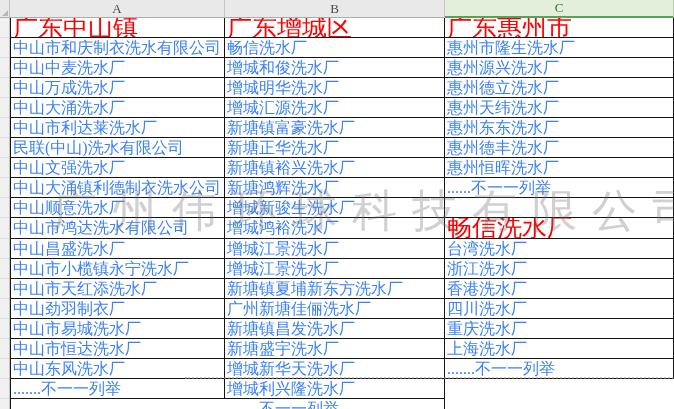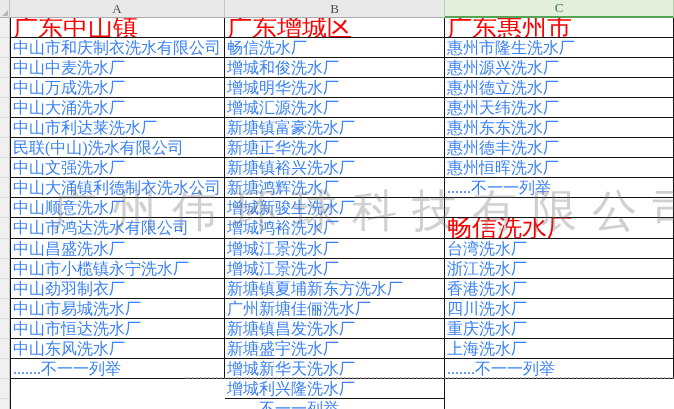--- a/index.html
+++ b/index.html
@@ -103,20 +103,21 @@
           <div class="cell">中山万成洗水厂</div>
           <div class="cell">中山大涌洗水厂</div>
           <div class="cell">中山市利达莱洗水厂</div>
           <div class="cell">民联(中山)洗水有限公司</div>
           <div class="cell">中山文强洗水厂</div>
           <div class="cell">中山大涌镇利德制衣洗水公司</div>
           <div class="cell">中山顺意洗水厂</div>
           <div class="cell">中山市鸿达洗水有限公司</div>
           <div class="cell">中山昌盛洗水厂</div>
           <div class="cell">中山市小榄镇永宁洗水厂</div>
+          <div class="cell">中山市天红添洗水厂</div>
           <div class="cell">中山劲羽制衣厂</div>
           <div class="cell">中山市易城洗水厂</div>
           <div class="cell">中山市恒达洗水厂</div>
           <div class="cell">中山东风洗水厂</div>
           <div class="cell">.......不一一列举</div>
         </div>
       <div class="col w-b">
           <div class="cell red">广东增城区</div>
           <div class="cell">畅信洗水厂</div>
           <div class="cell">增城和俊洗水厂</div>

